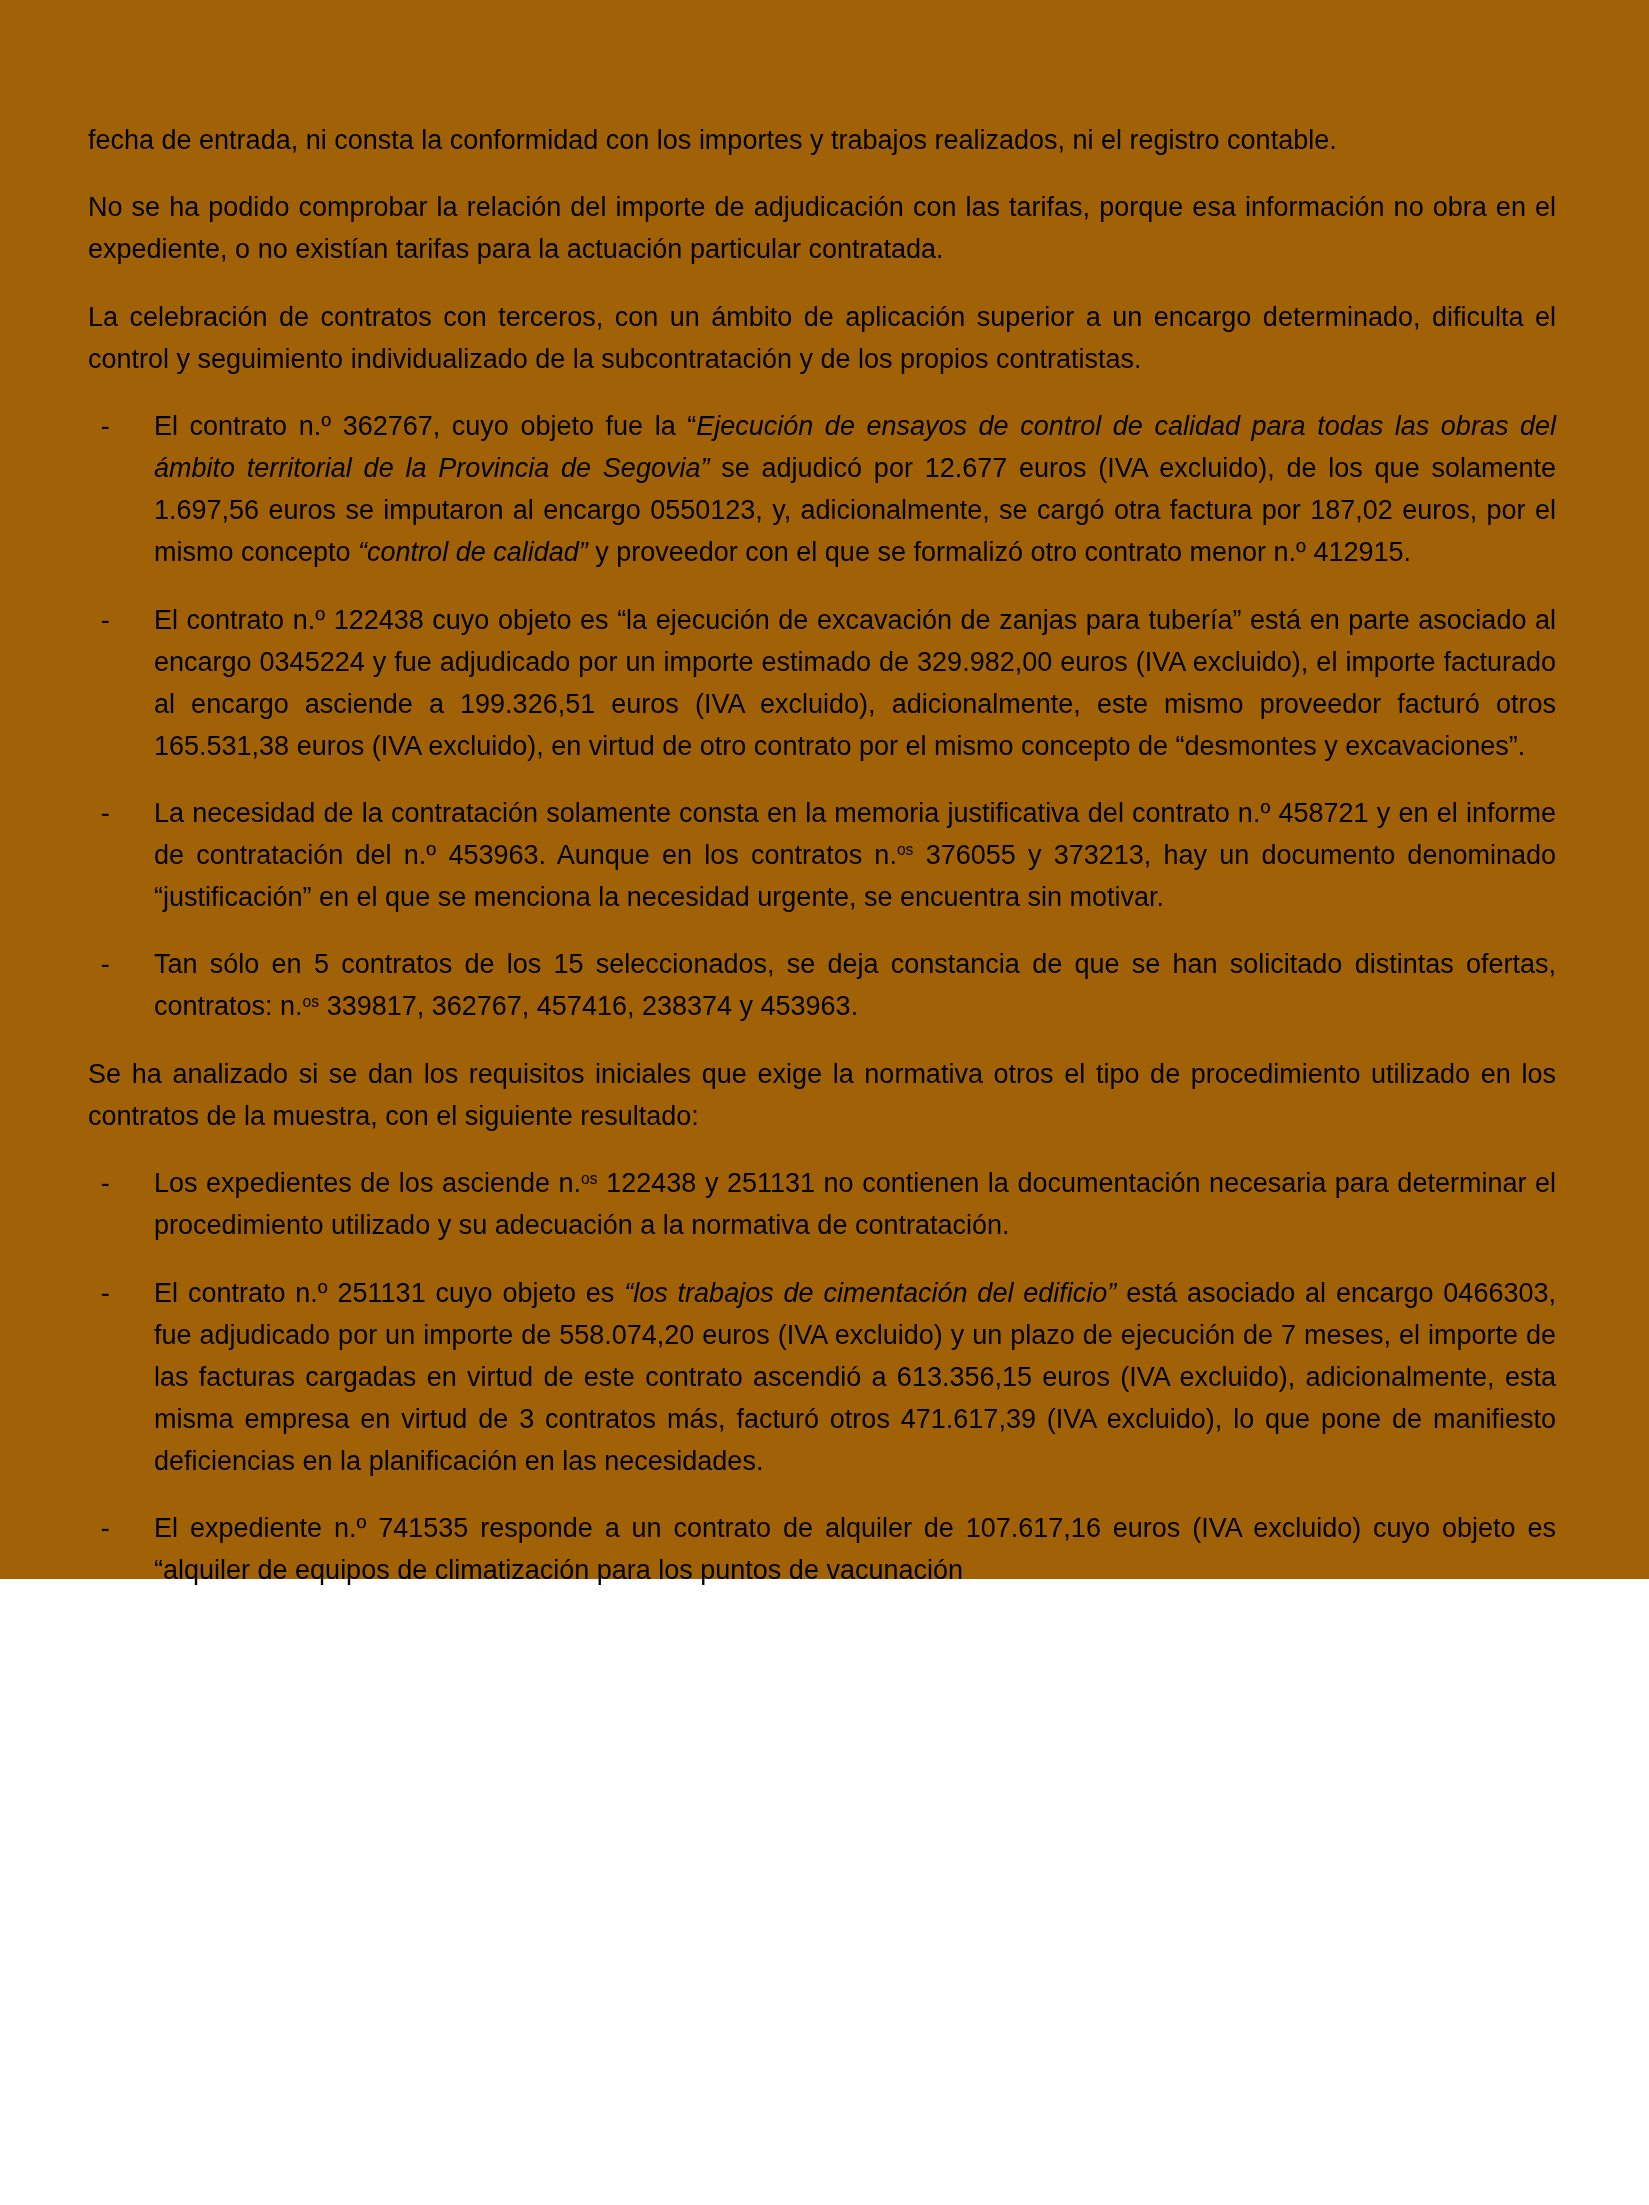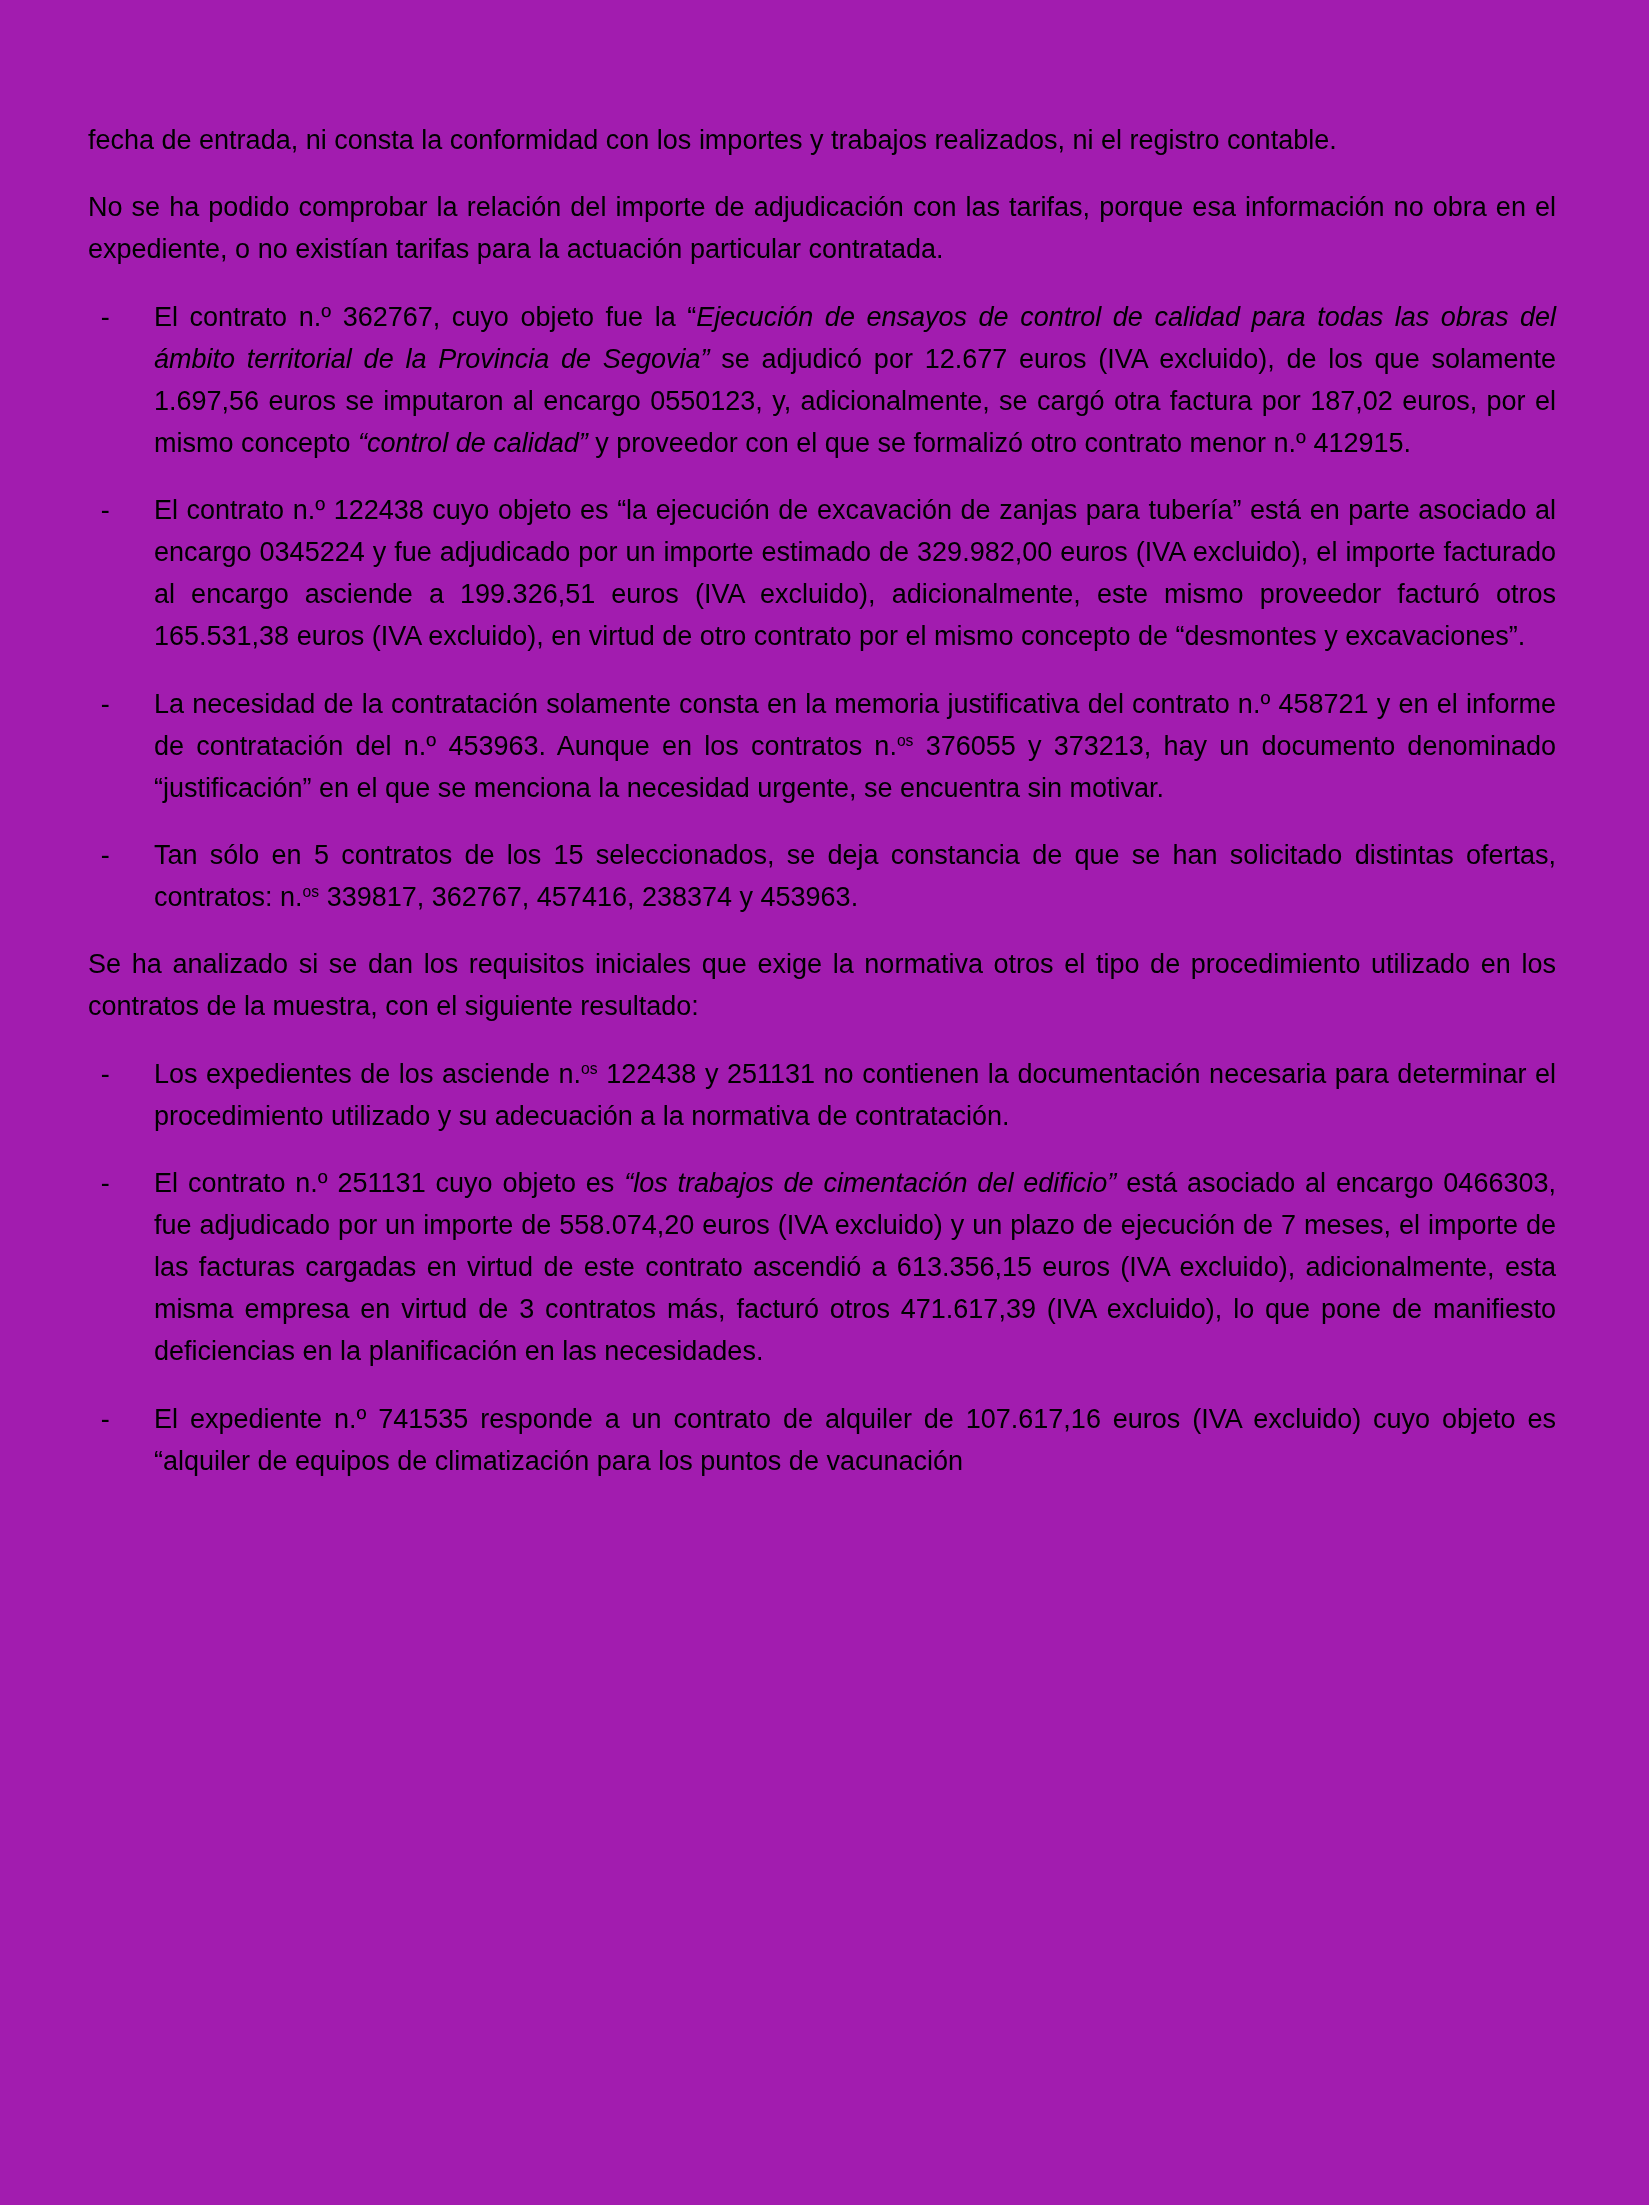--- a/index.html
+++ b/index.html
@@ -9,22 +9,22 @@
   }
   body {
     width: 1649px;
     height: 2205px;
     overflow: hidden;
     font-family: "Liberation Sans", sans-serif;
     color: #000000;
   }
   .page {
     width: 1649px;
-    height: 2205px;
-    background: #a21caf;
+    height: 1579px;
+    background: #a16207;
     box-sizing: border-box;
   }
   .doc {
     box-sizing: border-box;
     padding: 119px 93px 0 88px;
     font-size: 27px;
     line-height: 42px;
     text-align: justify;
   }
   .para {
@@ -50,20 +50,21 @@
     line-height: 0;
   }
 </style>
 </head>
 <body>
 
 <div class="page">
   <div class="doc">
       <p class="para"><span class="run-normal">fecha de entrada, ni consta la conformidad con los importes y trabajos realizados, ni el registro contable.</span></p>
       <p class="para"><span class="run-normal">No se ha podido comprobar la relación del importe de adjudicación con las tarifas, porque esa información no obra en el expediente, o no existían tarifas para la actuación particular contratada.</span></p>
+      <p class="para"><span class="run-normal">La celebración de contratos con terceros, con un ámbito de aplicación superior a un encargo determinado, dificulta el control y seguimiento individualizado de la subcontratación y de los propios contratistas.</span></p>
       <div class="bullet">
         <span class="dash">-</span>
         <div class="btext"><span class="run-normal">El contrato n.º 362767, cuyo objeto fue la “</span><span class="run-italic">Ejecución de ensayos de control de calidad para todas las obras del ámbito territorial de la Provincia de Segovia”</span><span class="run-normal"> se adjudicó por 12.677 euros (IVA excluido), de los que solamente 1.697,56 euros se imputaron al encargo 0550123, y, adicionalmente, se cargó otra factura por 187,02 euros, por el mismo concepto </span><span class="run-italic">“control de calidad”</span><span class="run-normal"> y proveedor con el que se formalizó otro contrato menor n.º 412915.</span></div>
       </div>
       <div class="bullet">
         <span class="dash">-</span>
         <div class="btext"><span class="run-normal">El contrato n.º 122438 cuyo objeto es “la ejecución de excavación de zanjas para tubería” está en parte asociado al encargo 0345224 y fue adjudicado por un importe estimado de 329.982,00 euros (IVA excluido), el importe facturado al encargo asciende a 199.326,51 euros (IVA excluido), adicionalmente, este mismo proveedor facturó otros 165.531,38 euros (IVA excluido), en virtud de otro contrato por el mismo concepto de “desmontes y excavaciones”.</span></div>
       </div>
       <div class="bullet">
         <span class="dash">-</span>

